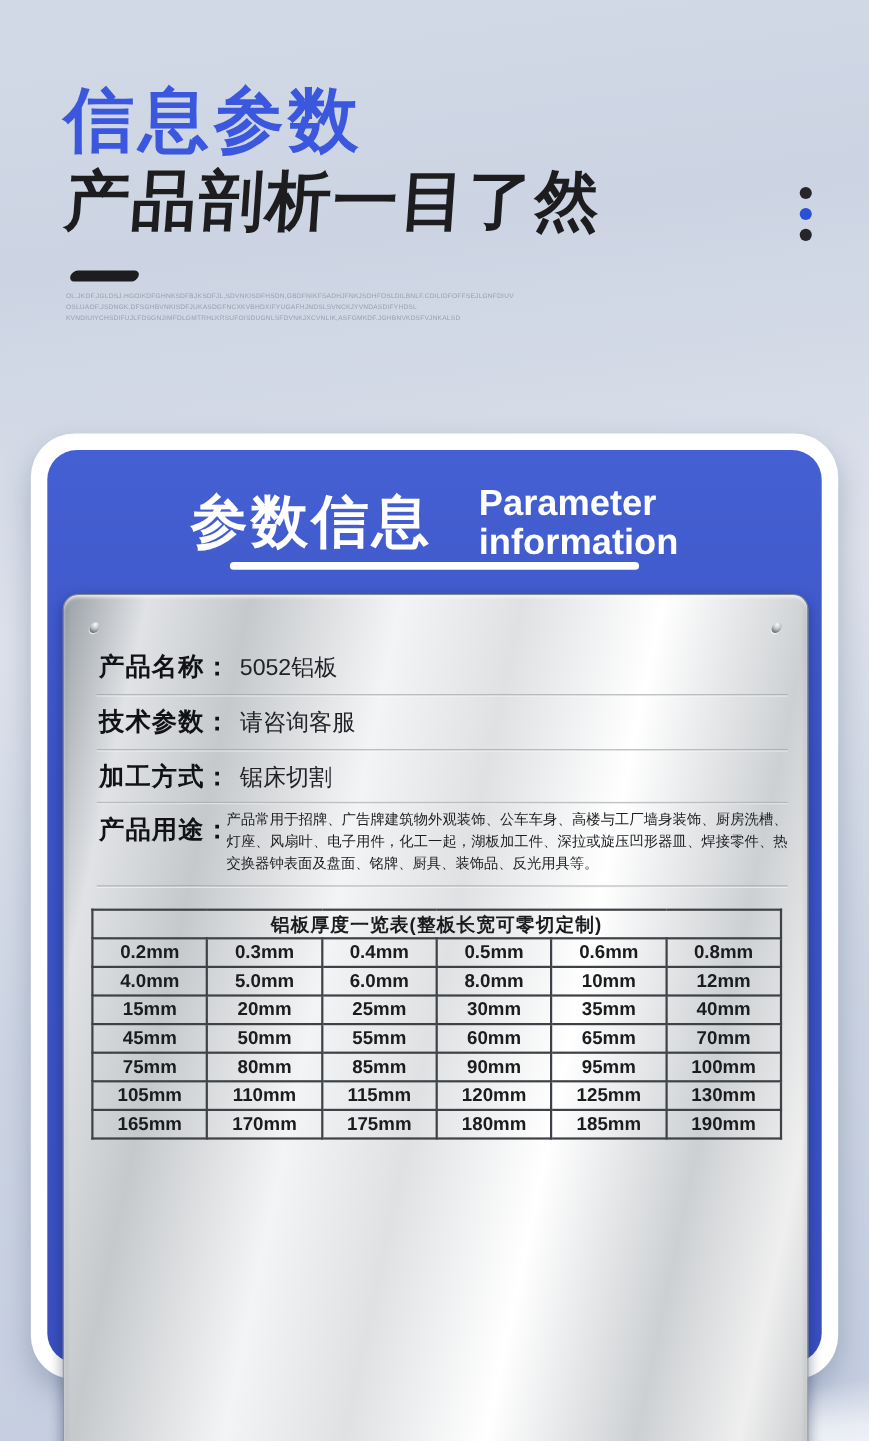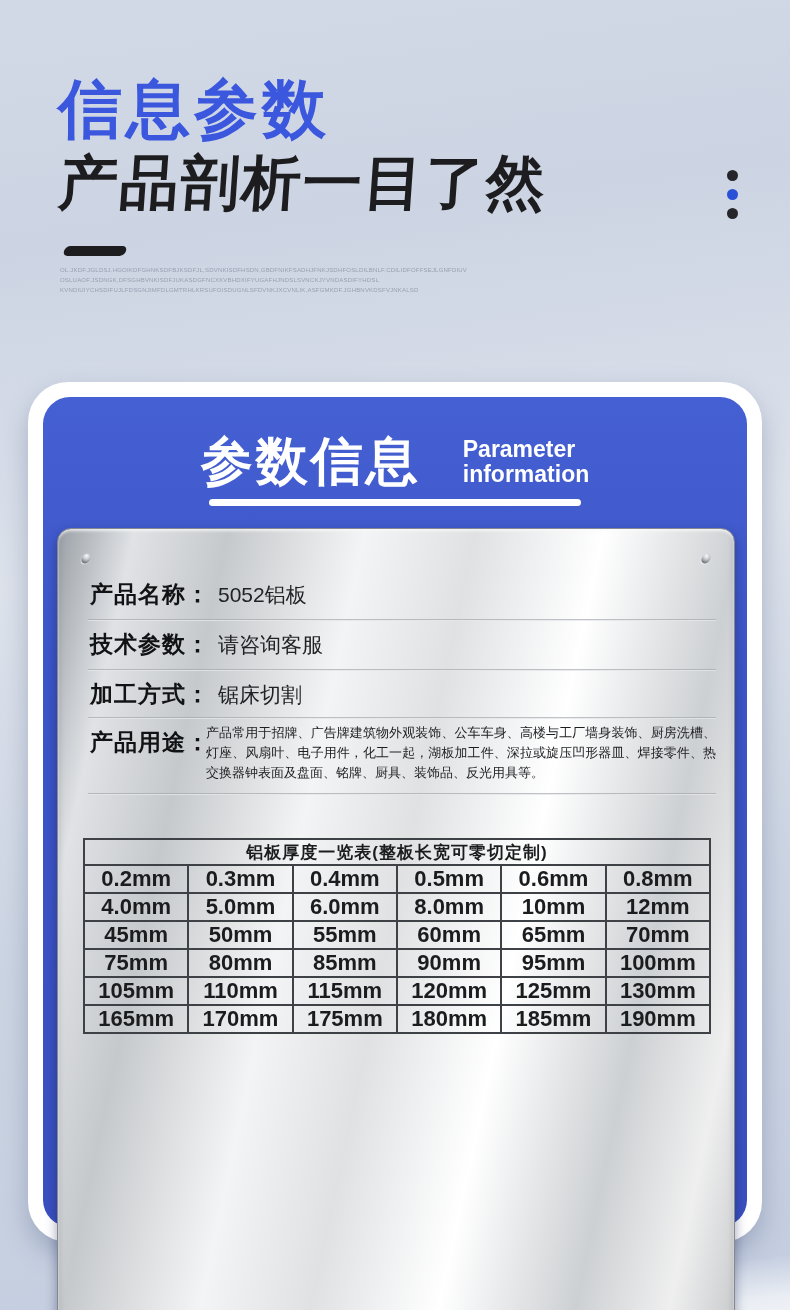--- a/index.html
+++ b/index.html
@@ -25,34 +25,34 @@
   .hero-dots{ position:absolute; left:727px; top:170px; width:12px; }
   .hero-dots span{ display:block; width:11px; height:11px; border-radius:50%; margin-bottom:8px; }
   .dot-dark{ background:#26262a; }
   .dot-blue{ background:#2b50d8; }
   .fineprint{
     position:absolute; left:60px; top:266px; width:430px;
     font-size:6px; line-height:1.65; color:#99a1b1; letter-spacing:.2px; white-space:nowrap;
   }
   
   .card-outer{
-    position:absolute; left:28px; top:382px; width:734px; height:860px;
+    position:absolute; left:28px; top:394px; width:734px; height:860px;
     background:#ffffff; border-radius:40px;
     box-shadow:0 12px 26px rgba(90,105,140,.38);
   }
   .card-blue{
     position:absolute; inset:15px; border-radius:27px;
     background:linear-gradient(180deg,#4560d2 0%,#3c55c8 35%,#3a50c0 100%);
   }
   .card-title-row{
     position:absolute; top:30px; left:0; right:0;
     display:flex; justify-content:center; align-items:center; gap:18px;
   }
   .title-cn{ font-size:52px; font-weight:900; letter-spacing:3px; color:#ffffff; }
-  .title-en{ font-size:23px; font-weight:700; line-height:1.08; color:#ffffff;margin-left:24px; }
+  .title-en{ font-size:33px; font-weight:700; line-height:1.08; color:#ffffff;margin-left:24px; }
   .title-underline{
     position:absolute; top:102px; left:50%; transform:translateX(-50%);
     width:372px; height:7px; background:#ffffff; border-radius:4px;
   }
   
   .panel{
     position:absolute; left:14px; top:131px; width:678px; height:839px;
     border-radius:14px; border:1px solid #84888f;
     background:linear-gradient(102deg,#9aa0a6 0%,#e0e2e5 9%,#c6c9cc 20%,#f3f4f5 36%,#dfe1e3 49%,#ffffff 64%,#cdd0d3 80%,#efefef 91%,#c3c6c9 100%);
     box-shadow:inset 0 2px 3px rgba(255,255,255,.75), inset 0 -3px 6px rgba(0,0,0,.22), 0 5px 12px rgba(10,20,70,.40);
@@ -73,26 +73,26 @@
     background:linear-gradient(180deg, rgba(105,110,118,.55) 0%, rgba(255,255,255,.9) 100%);
   }
   .usage-text{
     position:absolute; left:148px; top:194px; width:510px;
     font-size:13px; line-height:1.55; color:#1c1d20; font-weight:500;
     text-align:justify;
   }
   
   .thk-table{
     position:absolute; left:25px; top:285px; width:628px;
-    border-collapse:collapse; table-layout:fixed;margin-top:24px;
+    border-collapse:collapse; table-layout:fixed;
   }
   .thk-table th, .thk-table td{
     border:2px solid #3e4145; height:26px; padding:0 2px;
     text-align:center; vertical-align:middle;
-    font-size:22px; font-weight:700; color:#1b1c1e;
+    font-size:17px; font-weight:700; color:#1b1c1e;
   }
   .thk-table th{ font-size:17px; letter-spacing:1px; }
   .thk-table td.note{ font-size:16px; letter-spacing:1px; }
 </style>
 </head>
 <body>
 
 <div class="page">
 
   <div>
@@ -167,20 +167,28 @@
               </tr>
               <tr>
                 <td>4.0mm</td>
                 <td>5.0mm</td>
                 <td>6.0mm</td>
                 <td>8.0mm</td>
                 <td>10mm</td>
                 <td>12mm</td>
               </tr>
               <tr>
+                <td>15mm</td>
+                <td>20mm</td>
+                <td>25mm</td>
+                <td>30mm</td>
+                <td>35mm</td>
+                <td>40mm</td>
+              </tr>
+              <tr>
                 <td>45mm</td>
                 <td>50mm</td>
                 <td>55mm</td>
                 <td>60mm</td>
                 <td>65mm</td>
                 <td>70mm</td>
               </tr>
               <tr>
                 <td>75mm</td>
                 <td>80mm</td>

